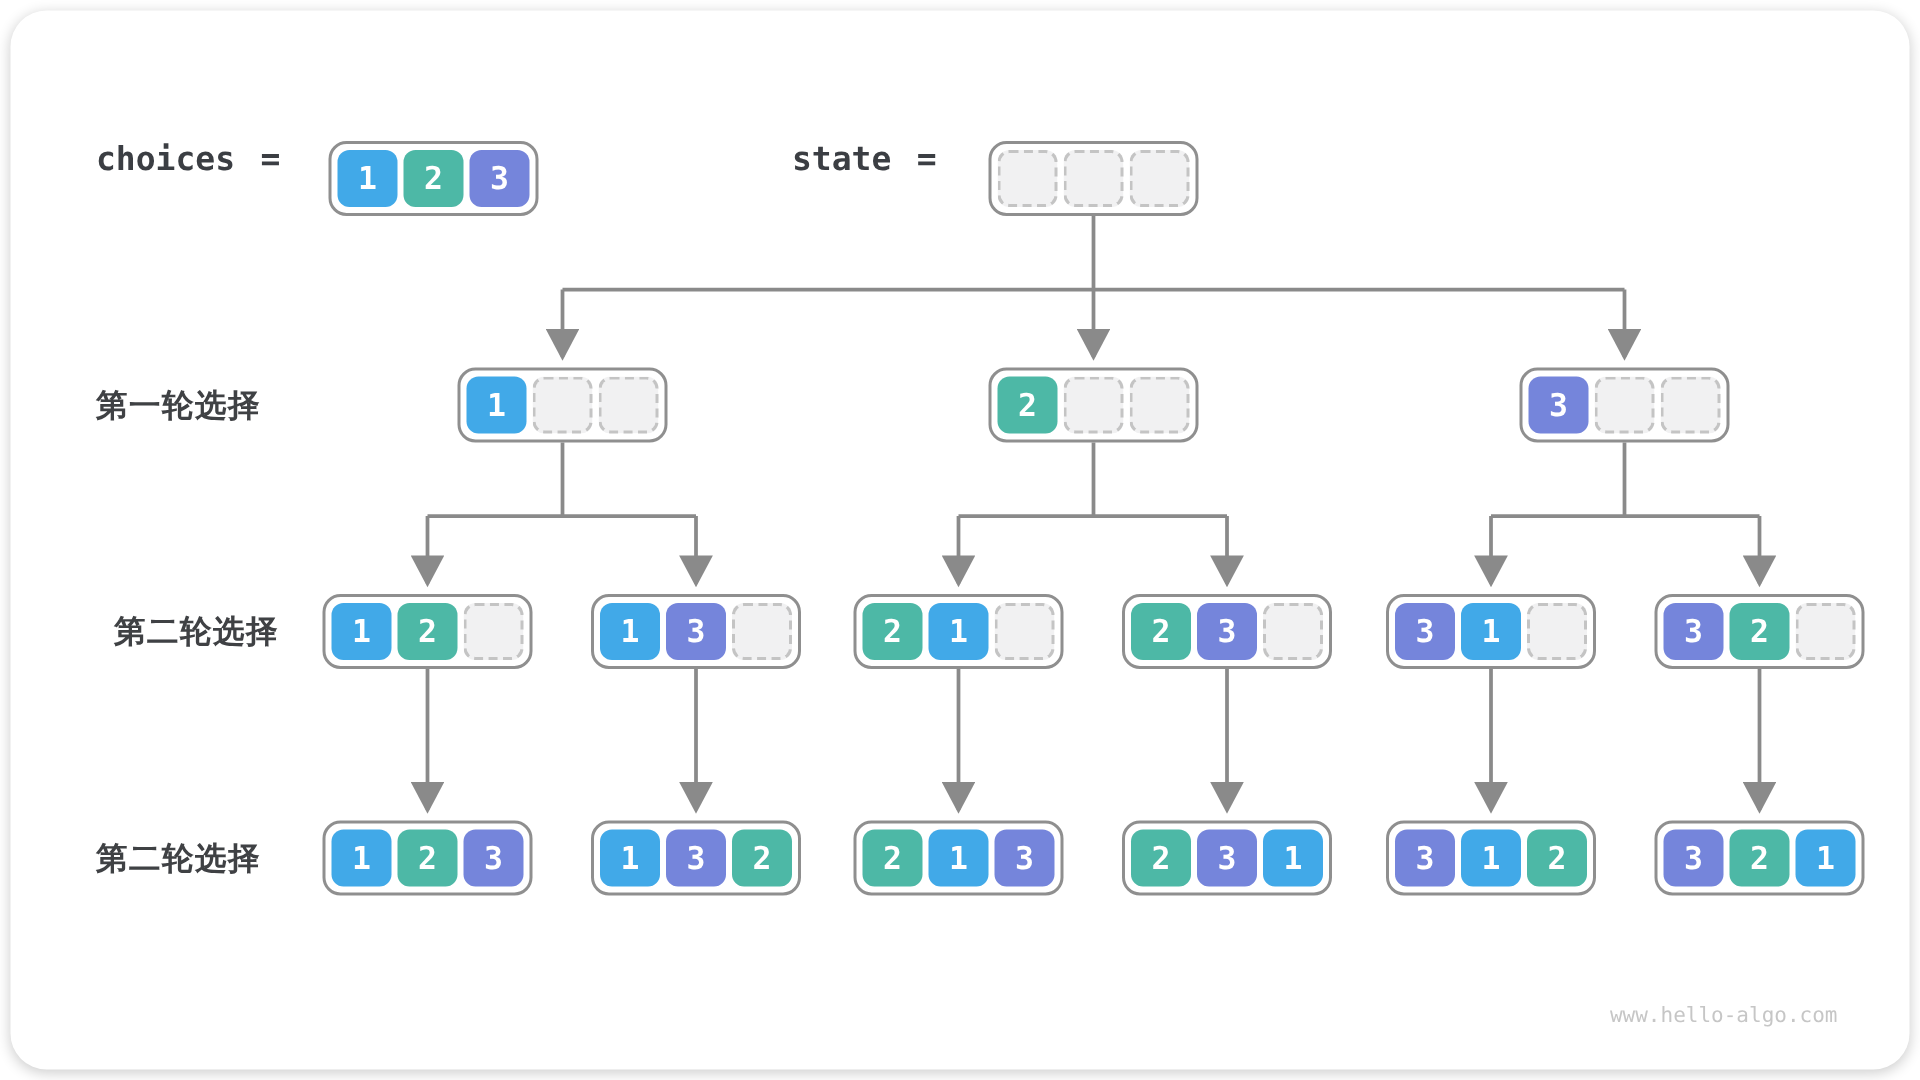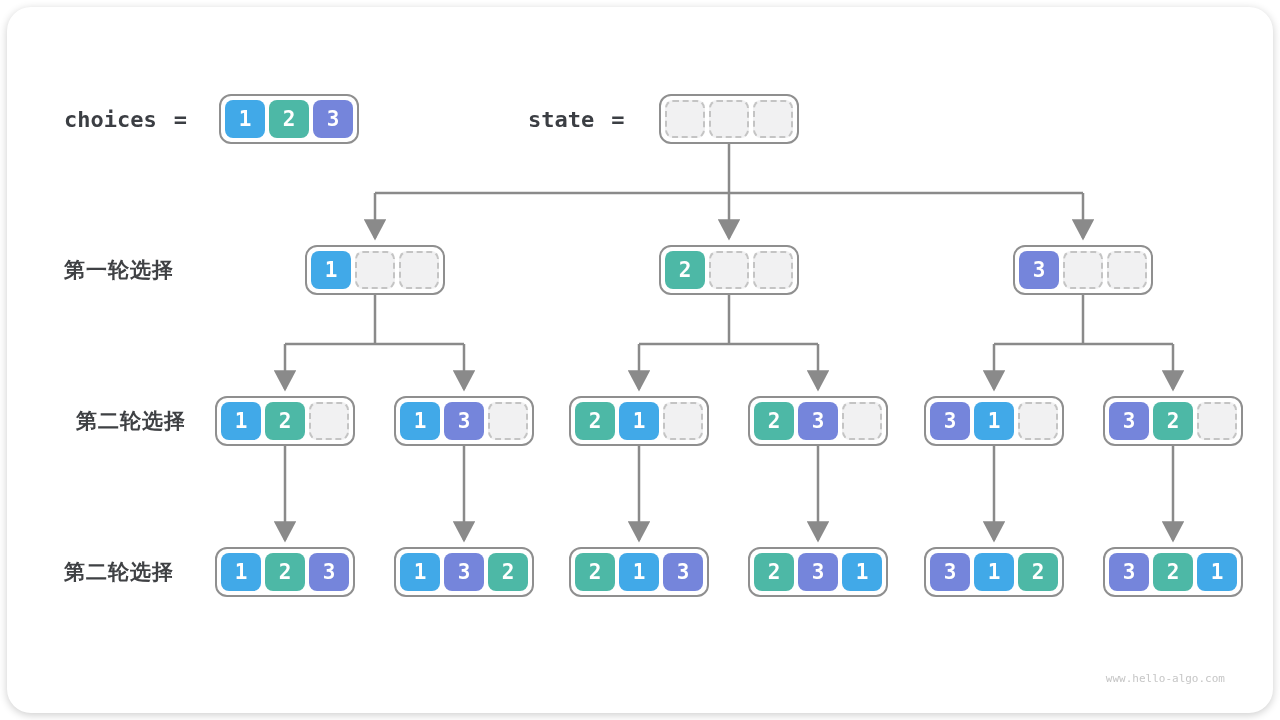--- a/index.html
+++ b/index.html
@@ -2,41 +2,41 @@
 <html><head>
 <meta charset="utf-8">
 <style>
   * { margin:0; padding:0; box-sizing:border-box; }
   html,body { width:1280px; height:720px; background:#ffffff; overflow:hidden;
               font-family:"DejaVu Sans","Liberation Sans",sans-serif; }
   .card { position:absolute; left:7px; top:7px; width:1266px; height:706px;
           background:#ffffff; border-radius:24px;
           box-shadow:0 2px 9px rgba(0,0,0,0.20); }
 
-  .eq-label { position:absolute; height:50px; display:flex; align-items:center;
+  .eq-label { position:absolute; height:50px; display:flex; 
               font-family:"DejaVu Sans Mono","Liberation Mono",monospace;
               font-weight:bold; font-size:22px; color:#3b3e43; }
   .eq-label .eq { margin-left:17px; font-weight:bold; }
 
   .node { position:absolute; width:140px; height:50px; background:#ffffff;
           border:2px solid #8f8f8f; border-radius:12px;
           display:flex; align-items:center; justify-content:center;
           gap:4px; padding:0 4px; }
   .cell { width:40px; height:38px; border-radius:8px; flex:0 0 40px;
           display:flex; align-items:center; justify-content:center;
           font-family:"DejaVu Sans Mono","Liberation Mono",monospace;
           font-weight:bold; font-size:21px; color:#ffffff; }
   .cell.empty { background:#f1f1f2; border:2px dashed #c4c4c4; }
 
   .row-label { position:absolute; left:57px; height:50px; display:flex; align-items:center;
                font-size:21px; font-weight:600; color:#3f4144; letter-spacing:1px;text-align:center; }
 
   .watermark { position:absolute; right:48px; bottom:28px;
                font-family:"DejaVu Sans Mono","Liberation Mono",monospace;
-               font-size:11px; color:#c6c6c6; }
+               font-size:14px; color:#c6c6c6; }
 
   svg.arrows { position:absolute; left:0; top:0; pointer-events:none; }
 </style>
 </head>
 <body>
 
 <div class="card">
 
   <div class="eq-label" style="left:57px; top:87px">
     <span>choices</span>

